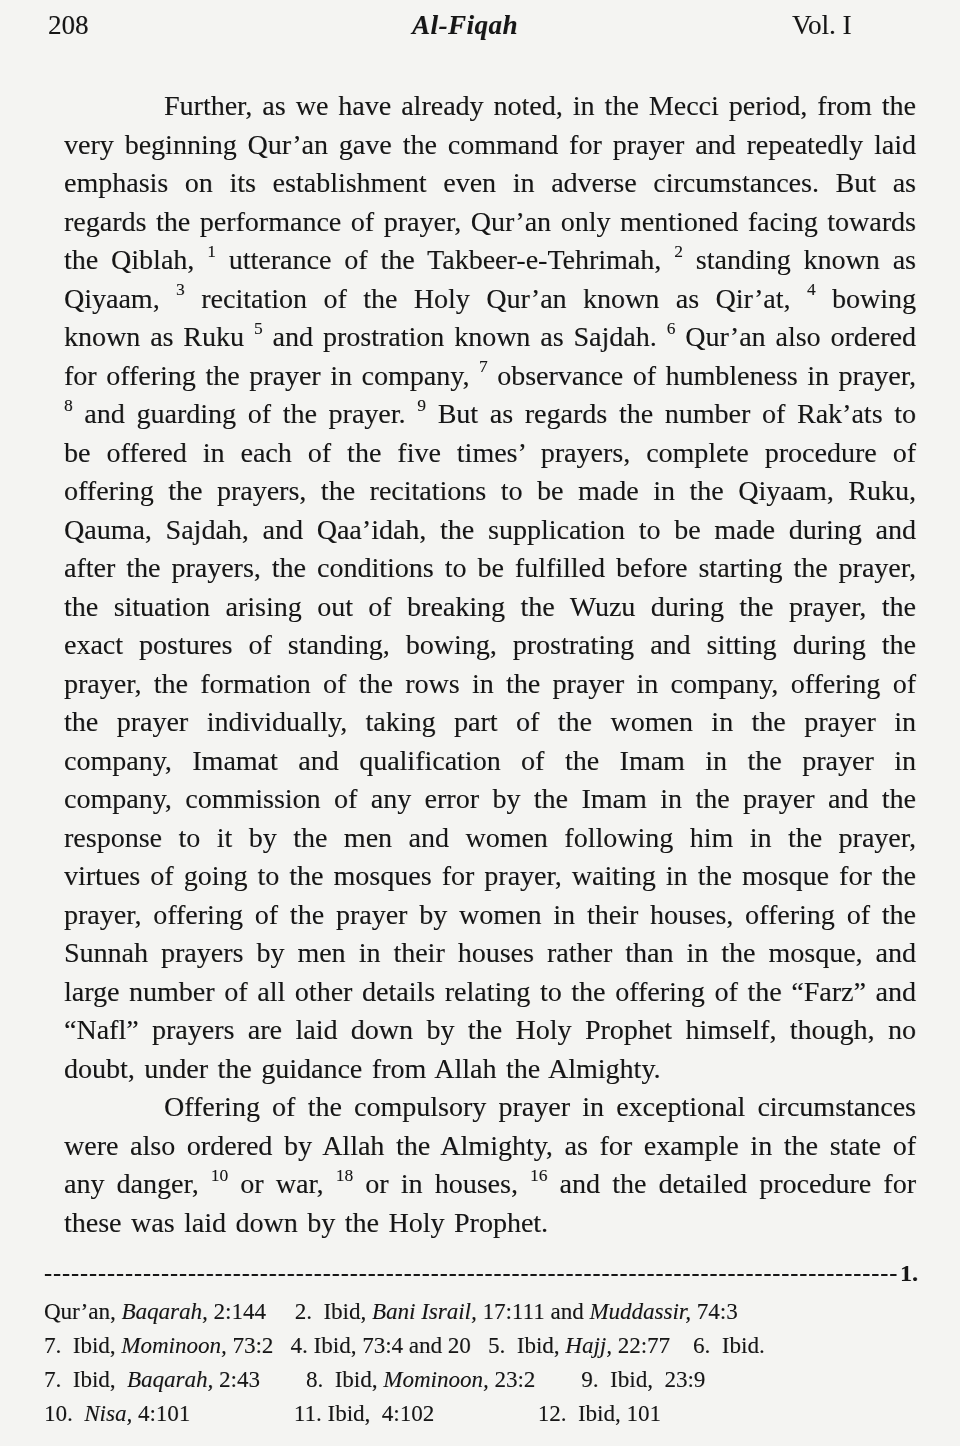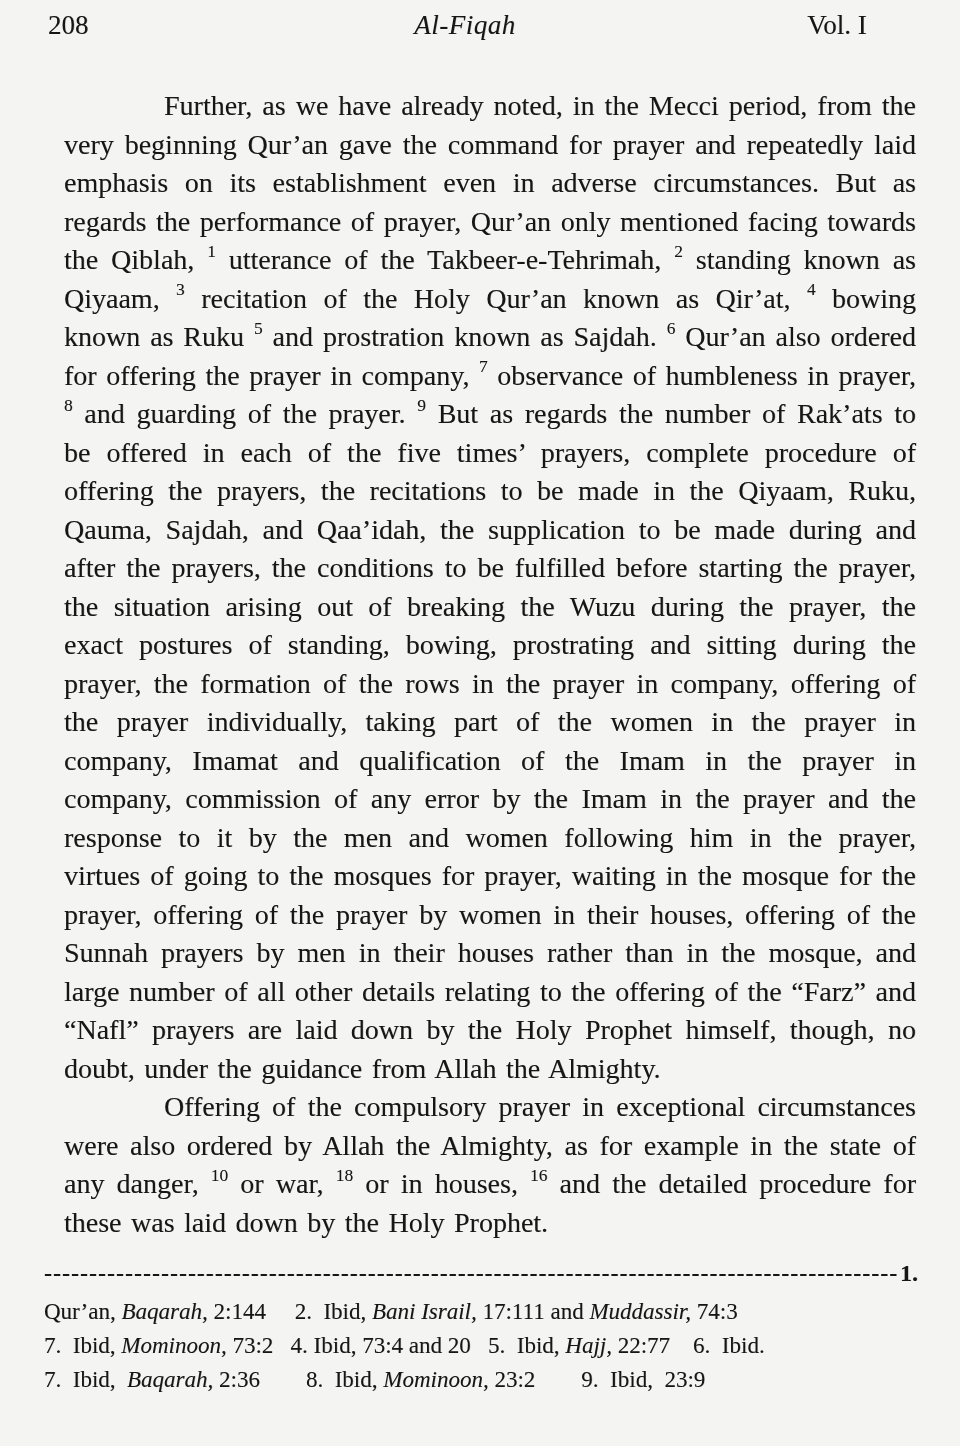--- a/index.html
+++ b/index.html
@@ -21,24 +21,24 @@
   .header {
     display: flex;
     justify-content: space-between;
     align-items: baseline;
     padding: 10px 78px 0 48px;
     font-size: 27px;
   }
   .header .page-num { min-width: 90px; }
   .header .title {
     font-style: italic;
-    font-weight: 400;
+    font-weight: 700;
     letter-spacing: 0.5px;
   }
-  .header .volume { min-width: 90px; text-align: center; }
+  .header .volume { min-width: 90px; text-align: left; }
   .body-text {
     margin: 46px 44px 0 64px;
     font-size: 28px;
     line-height: 38.5px;
     text-align: justify;
     word-spacing: 2.5px;
   }
   .body-text p {
     margin: 0;
     text-indent: 100px;
@@ -93,16 +93,17 @@
   </div>
 
   <div class="separator">
     <span class="dashes">--------------------------------------------------------------------------------------------------------------------------------------------</span>
     <span class="sep-label">1.</span>
   </div>
 
   <div class="footnotes">
     <div class="fn-line"><span>Qur’an, </span><i>Baqarah,</i><span> 2:144     2.  Ibid, </span><i>Bani Israil,</i><span> 17:111 and </span><i>Muddassir,</i><span> 74:3</span></div>
     <div class="fn-line"><span>7.  Ibid, </span><i>Mominoon,</i><span> 73:2   4. Ibid, 73:4 and 20   5.  Ibid, </span><i>Hajj,</i><span> 22:77    6.  Ibid.</span></div>
-    <div class="fn-line"><span>7.  Ibid,  </span><i>Baqarah,</i><span> 2:36        8.  Ibid, </span><i>Mominoon,</i><span> 23:2        9.  Ibid,  23:9</span></div>
+    <div class="fn-line"><span>7.  Ibid,  </span><i>Baqarah,</i><span> 2:43        8.  Ibid, </span><i>Mominoon,</i><span> 23:2        9.  Ibid,  23:9</span></div>
+    <div class="fn-line"><span>10.  </span><i>Nisa,</i><span> 4:101                  11. Ibid,  4:102                  12.  Ibid, 101</span></div>
   </div>
 
 </div>
 
 </body></html>

